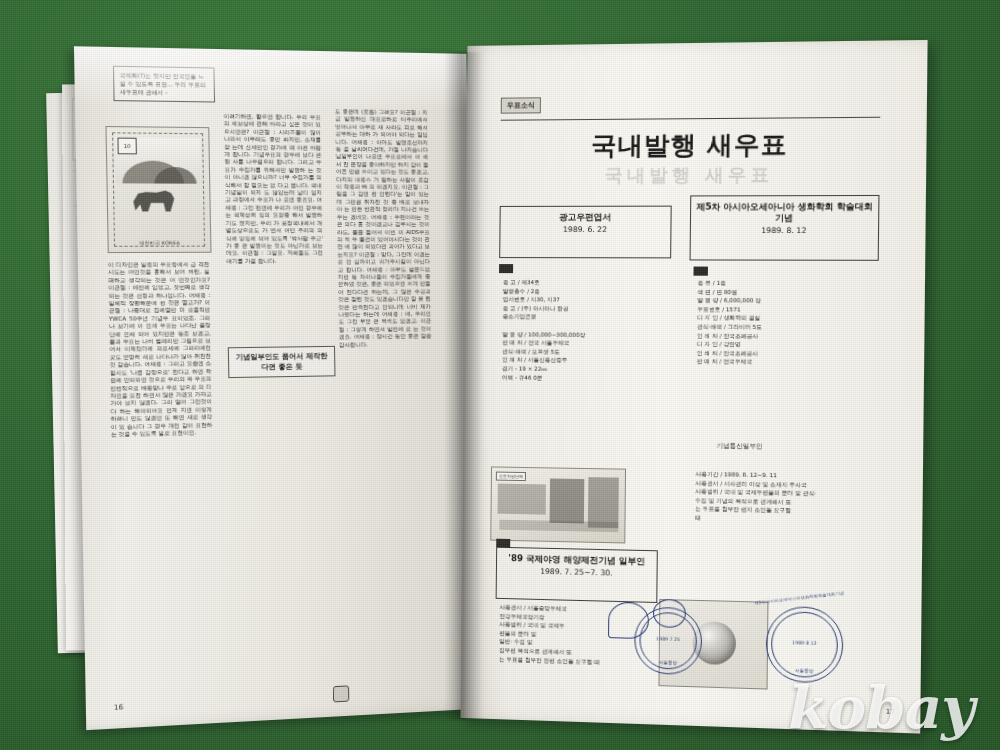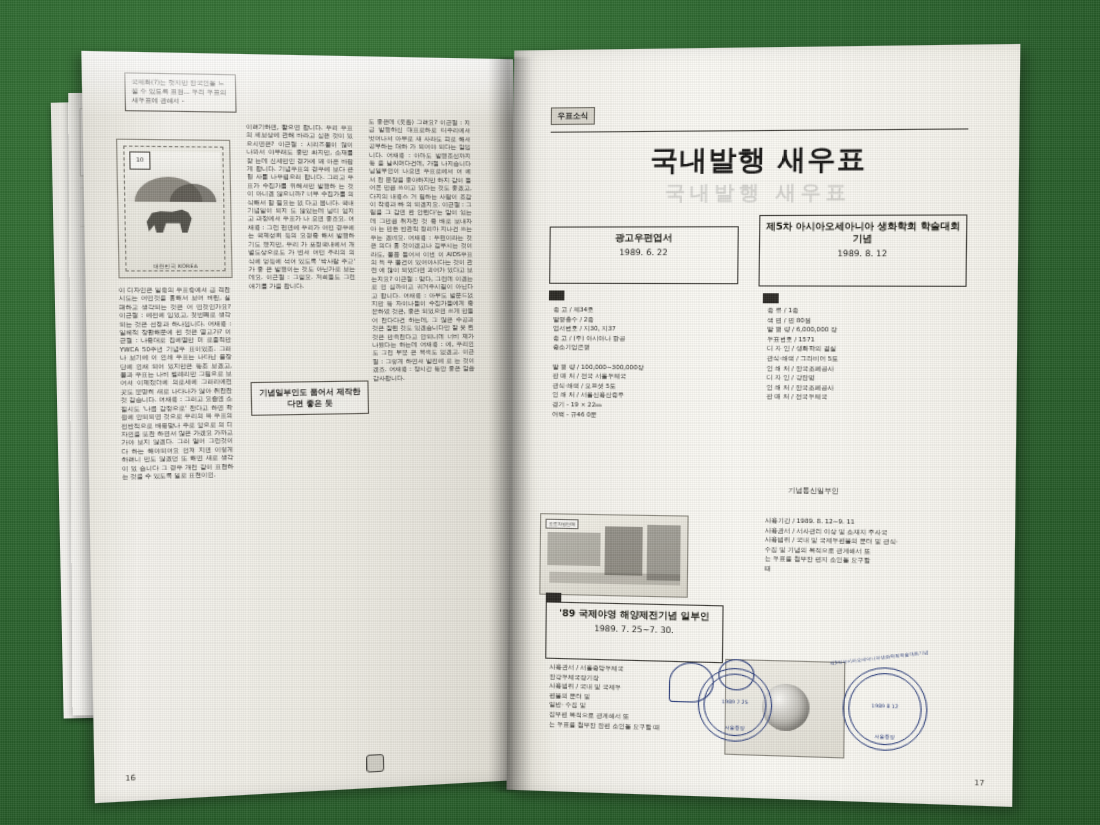--- a/index.html
+++ b/index.html
@@ -476,13 +476,14 @@
         <div class="ctxt">서울중앙</div>
       </div>
       <div class="cancel-arc" style="left:288px; top:540px; width:100px; transform:rotate(-8deg);">제5차아시아오세아니아생화학회학술대회기념</div>
 
       <div class="pg" style="right:24px; bottom:16px;">17</div>
     </div>
 
     <div id="gutter"></div>
   </div>
 
+  <div id="watermark">kobay</div>
 </div>
 
 </body></html>

